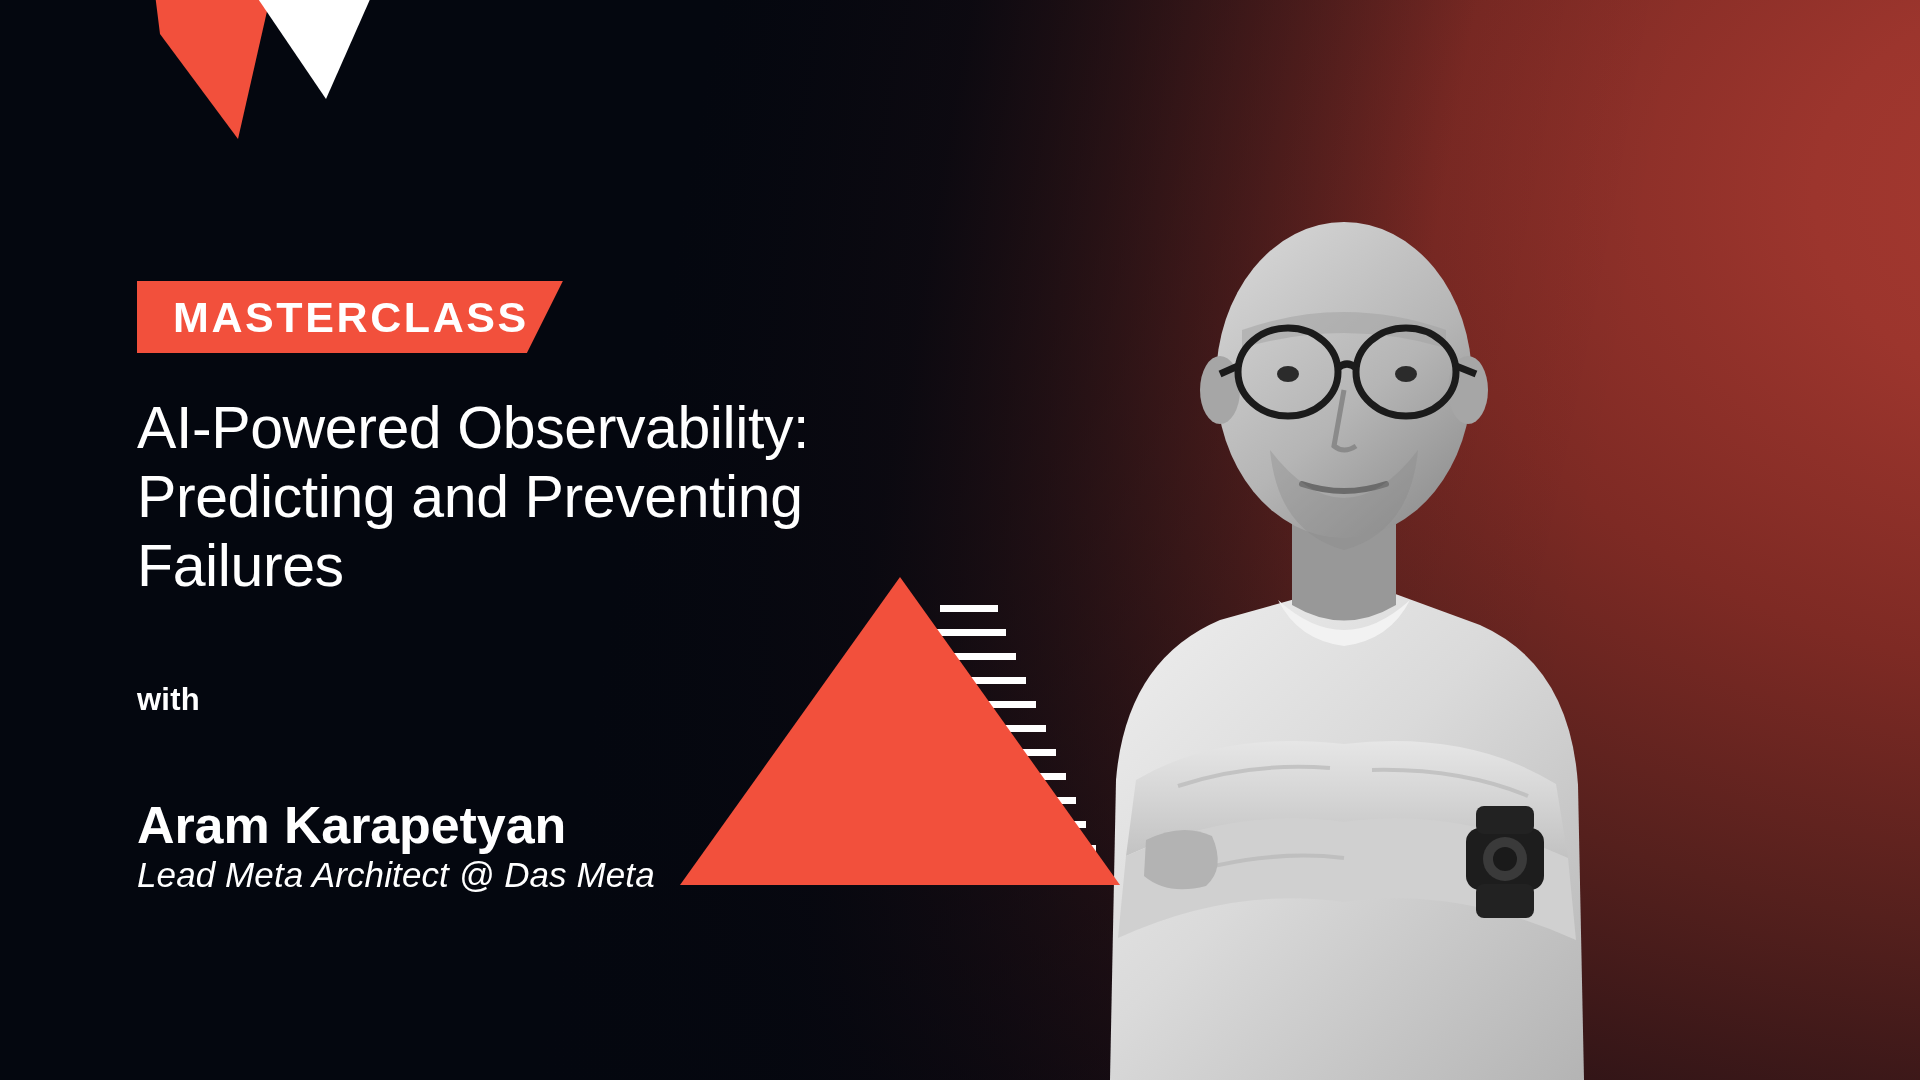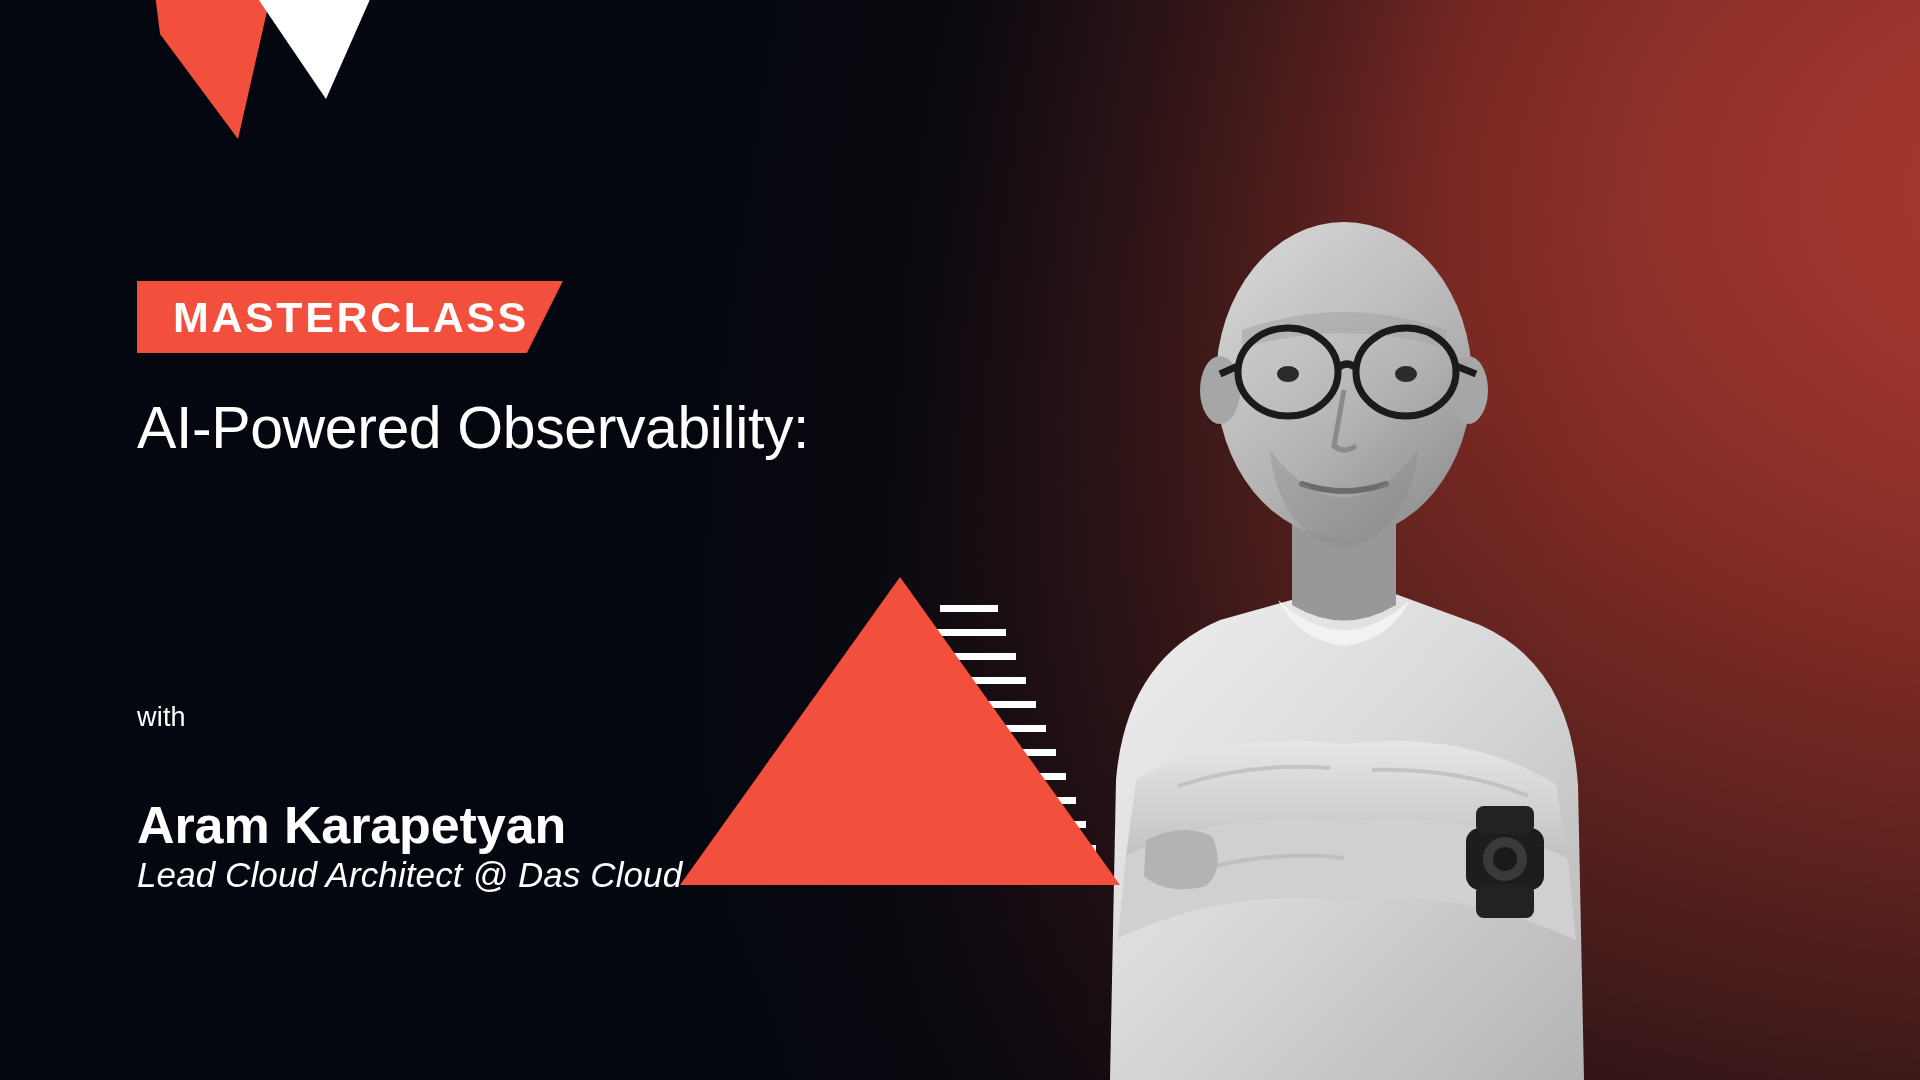--- a/index.html
+++ b/index.html
@@ -81,24 +81,24 @@
     font-size:59px;
     font-weight:normal;
     line-height:1.17;
     letter-spacing:-0.4px;
   }
   .headline-line { display:block; }
 
   
   .with-label {
     position:absolute;
-    left:137px; top:702px;
-    color:#ffffff;
-    font-size:27px;
-    font-weight:normal;
+    left:137px; top:682px;
+    color:#ffffff;
+    font-size:31px;
+    font-weight:bold;
     letter-spacing:0.2px;
   }
   .speaker-name {
     position:absolute;
     left:137px; top:795px;
     color:#ffffff;
     font-size:52px;
     font-weight:bold;
     letter-spacing:-0.1px;
   }
@@ -215,25 +215,27 @@
     <polygon points="10,-40 140,-40 98,145 20,40" fill="#f2503c"></polygon>
     <polygon points="140,-40 250,-40 186,105 108,-10" fill="#ffffff"></polygon>
   </svg>
 
   <div class="badge">
     <span class="badge-text">MASTERCLASS</span>
   </div>
 
   <h1 class="headline">
     <span class="headline-line">AI-Powered Observability:</span>
+    <span class="headline-line">Predicting and Preventing</span>
+    <span class="headline-line">Failures</span>
   </h1>
 
   <div class="with-label">with</div>
   <div class="speaker-name">Aram Karapetyan</div>
-  <div class="speaker-role">Lead Cloud Architect @ Das Cloud</div>
+  <div class="speaker-role">Lead Meta Architect @ Das Meta</div>
 
   <svg class="deco" viewBox="0 0 480 330">
     <g fill="#ffffff">
       <rect x="300" y="50" width="58" height="7"></rect>
       <rect x="280" y="74" width="86" height="7"></rect>
       <rect x="258" y="98" width="118" height="7"></rect>
       <rect x="236" y="122" width="150" height="7"></rect>
       <rect x="214" y="146" width="182" height="7"></rect>
       <rect x="192" y="170" width="214" height="7"></rect>
       <rect x="170" y="194" width="246" height="7"></rect>

